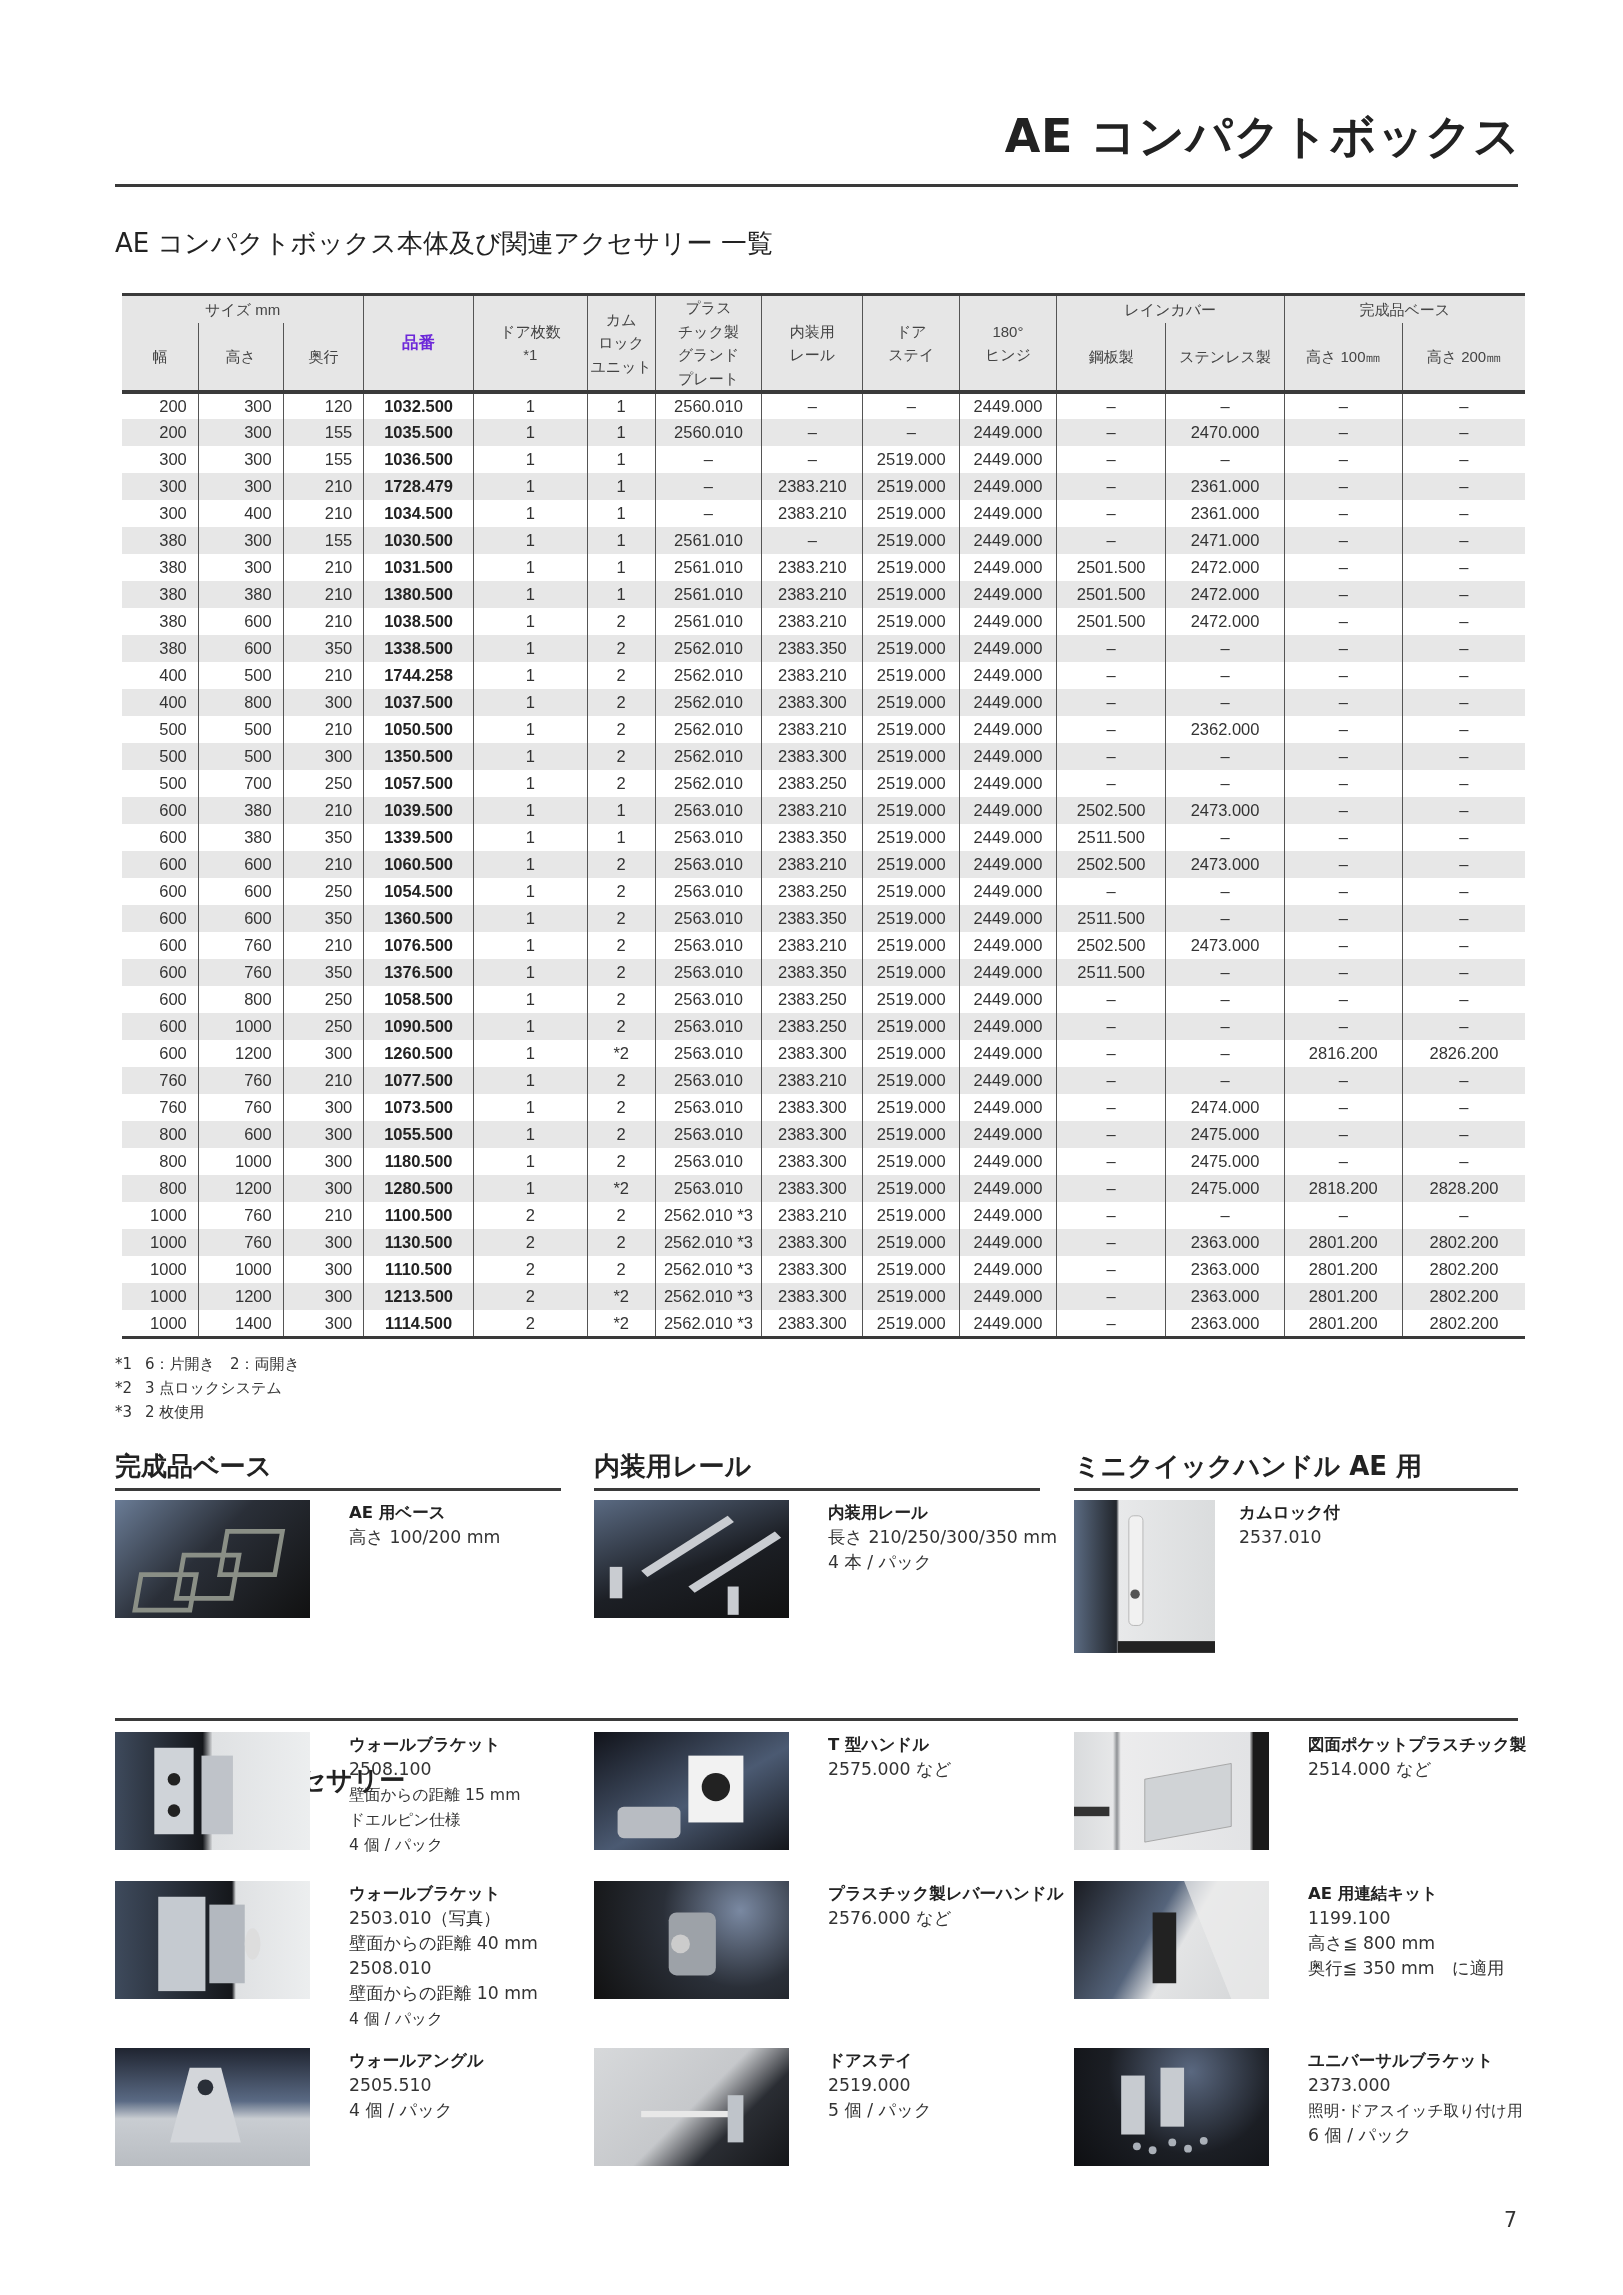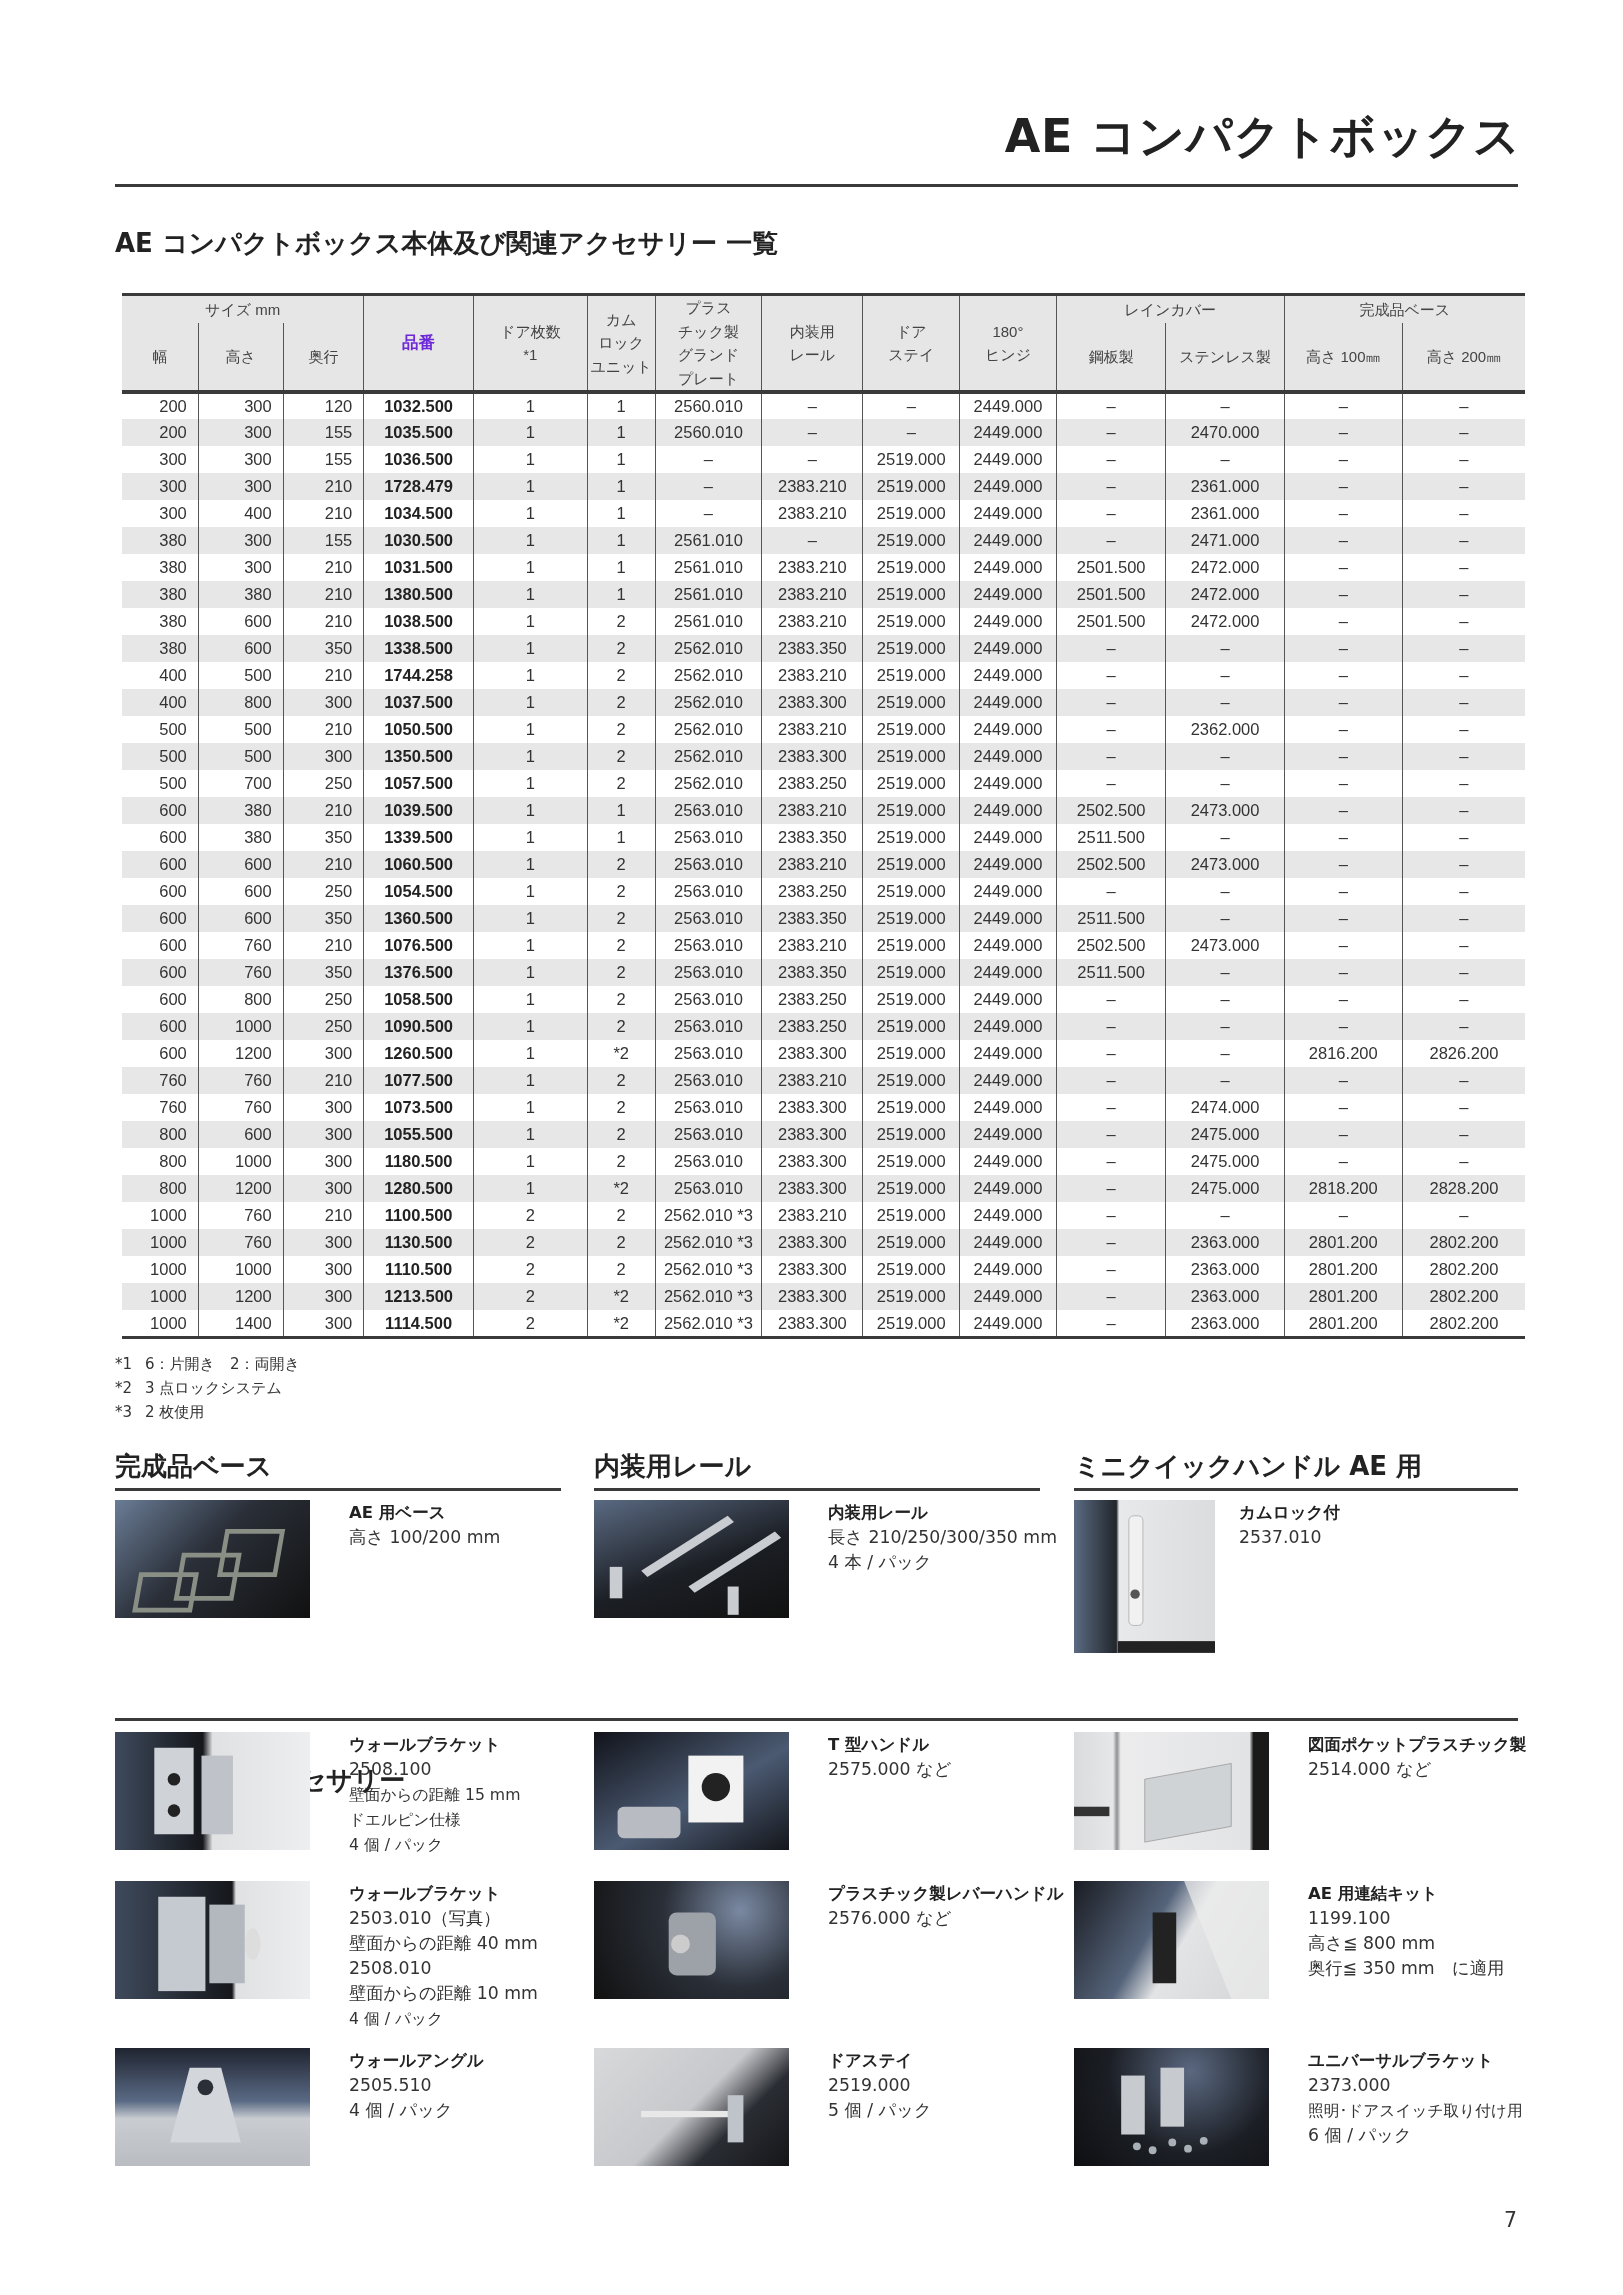--- a/index.html
+++ b/index.html
@@ -1,20 +1,20 @@
 <!DOCTYPE html>
 <html style="font-size:12.6px"><head>
 <meta charset="utf-8">
 <style>
   * { box-sizing: border-box; margin: 0; padding: 0; }
   html, body { width: 1623px; height: 2295px; background: #ffffff; }
   body { position: relative; font-family: "DejaVu Sans", "Liberation Sans", sans-serif; color: #2a2a2a; }
   .page-title { position: absolute; right: 102px; top: 106px; font-size: 46px; font-weight: bold; color: #222; letter-spacing: 0.8px; }
   .title-rule { position: absolute; left: 115px; top: 184px; width: 1403px; height: 3.1px; background: #3a3a3a; }
-  .section-title { position: absolute; left: 115px; top: 226px; font-size: 26px; font-weight: bold; color: #222; }
+  .section-title { position: absolute; left: 115px; top: 226px; font-size: 26px; font-weight: normal; color: #222; }
 
   table.spec { position: absolute; left: 122px; top: 293px; width: 1403px; border-collapse: collapse; font-family: "Liberation Sans", sans-serif; font-size: 16.5px; color: #333; }
   table.spec thead th { background: #e6e6e6; font-weight: normal; font-size: 15px; line-height: 23.6px; color: #444; border-left: 1.6px solid #555; text-align: center; vertical-align: middle; padding: 0 1.6px; }
   table.spec thead tr:first-child th { border-top: 3.9px solid #3a3a3a; }
   table.spec thead tr.sub th { border-top: none; }
   table.spec thead tr:last-child th, table.spec thead th.span2 { border-bottom: 4.7px solid #3a3a3a; }
   table.spec thead th.nolb, table.spec tbody td.nolb { border-left: none; }
   table.spec thead th.group { height: 28px; }
   table.spec thead th.bold { font-weight: bold; font-size: 16.5px; color: #6d28d9; }
   table.spec tbody td { height: 27px; border-left: 1.6px solid #555; text-align: center; padding: 0 4.7px; white-space: nowrap; }

